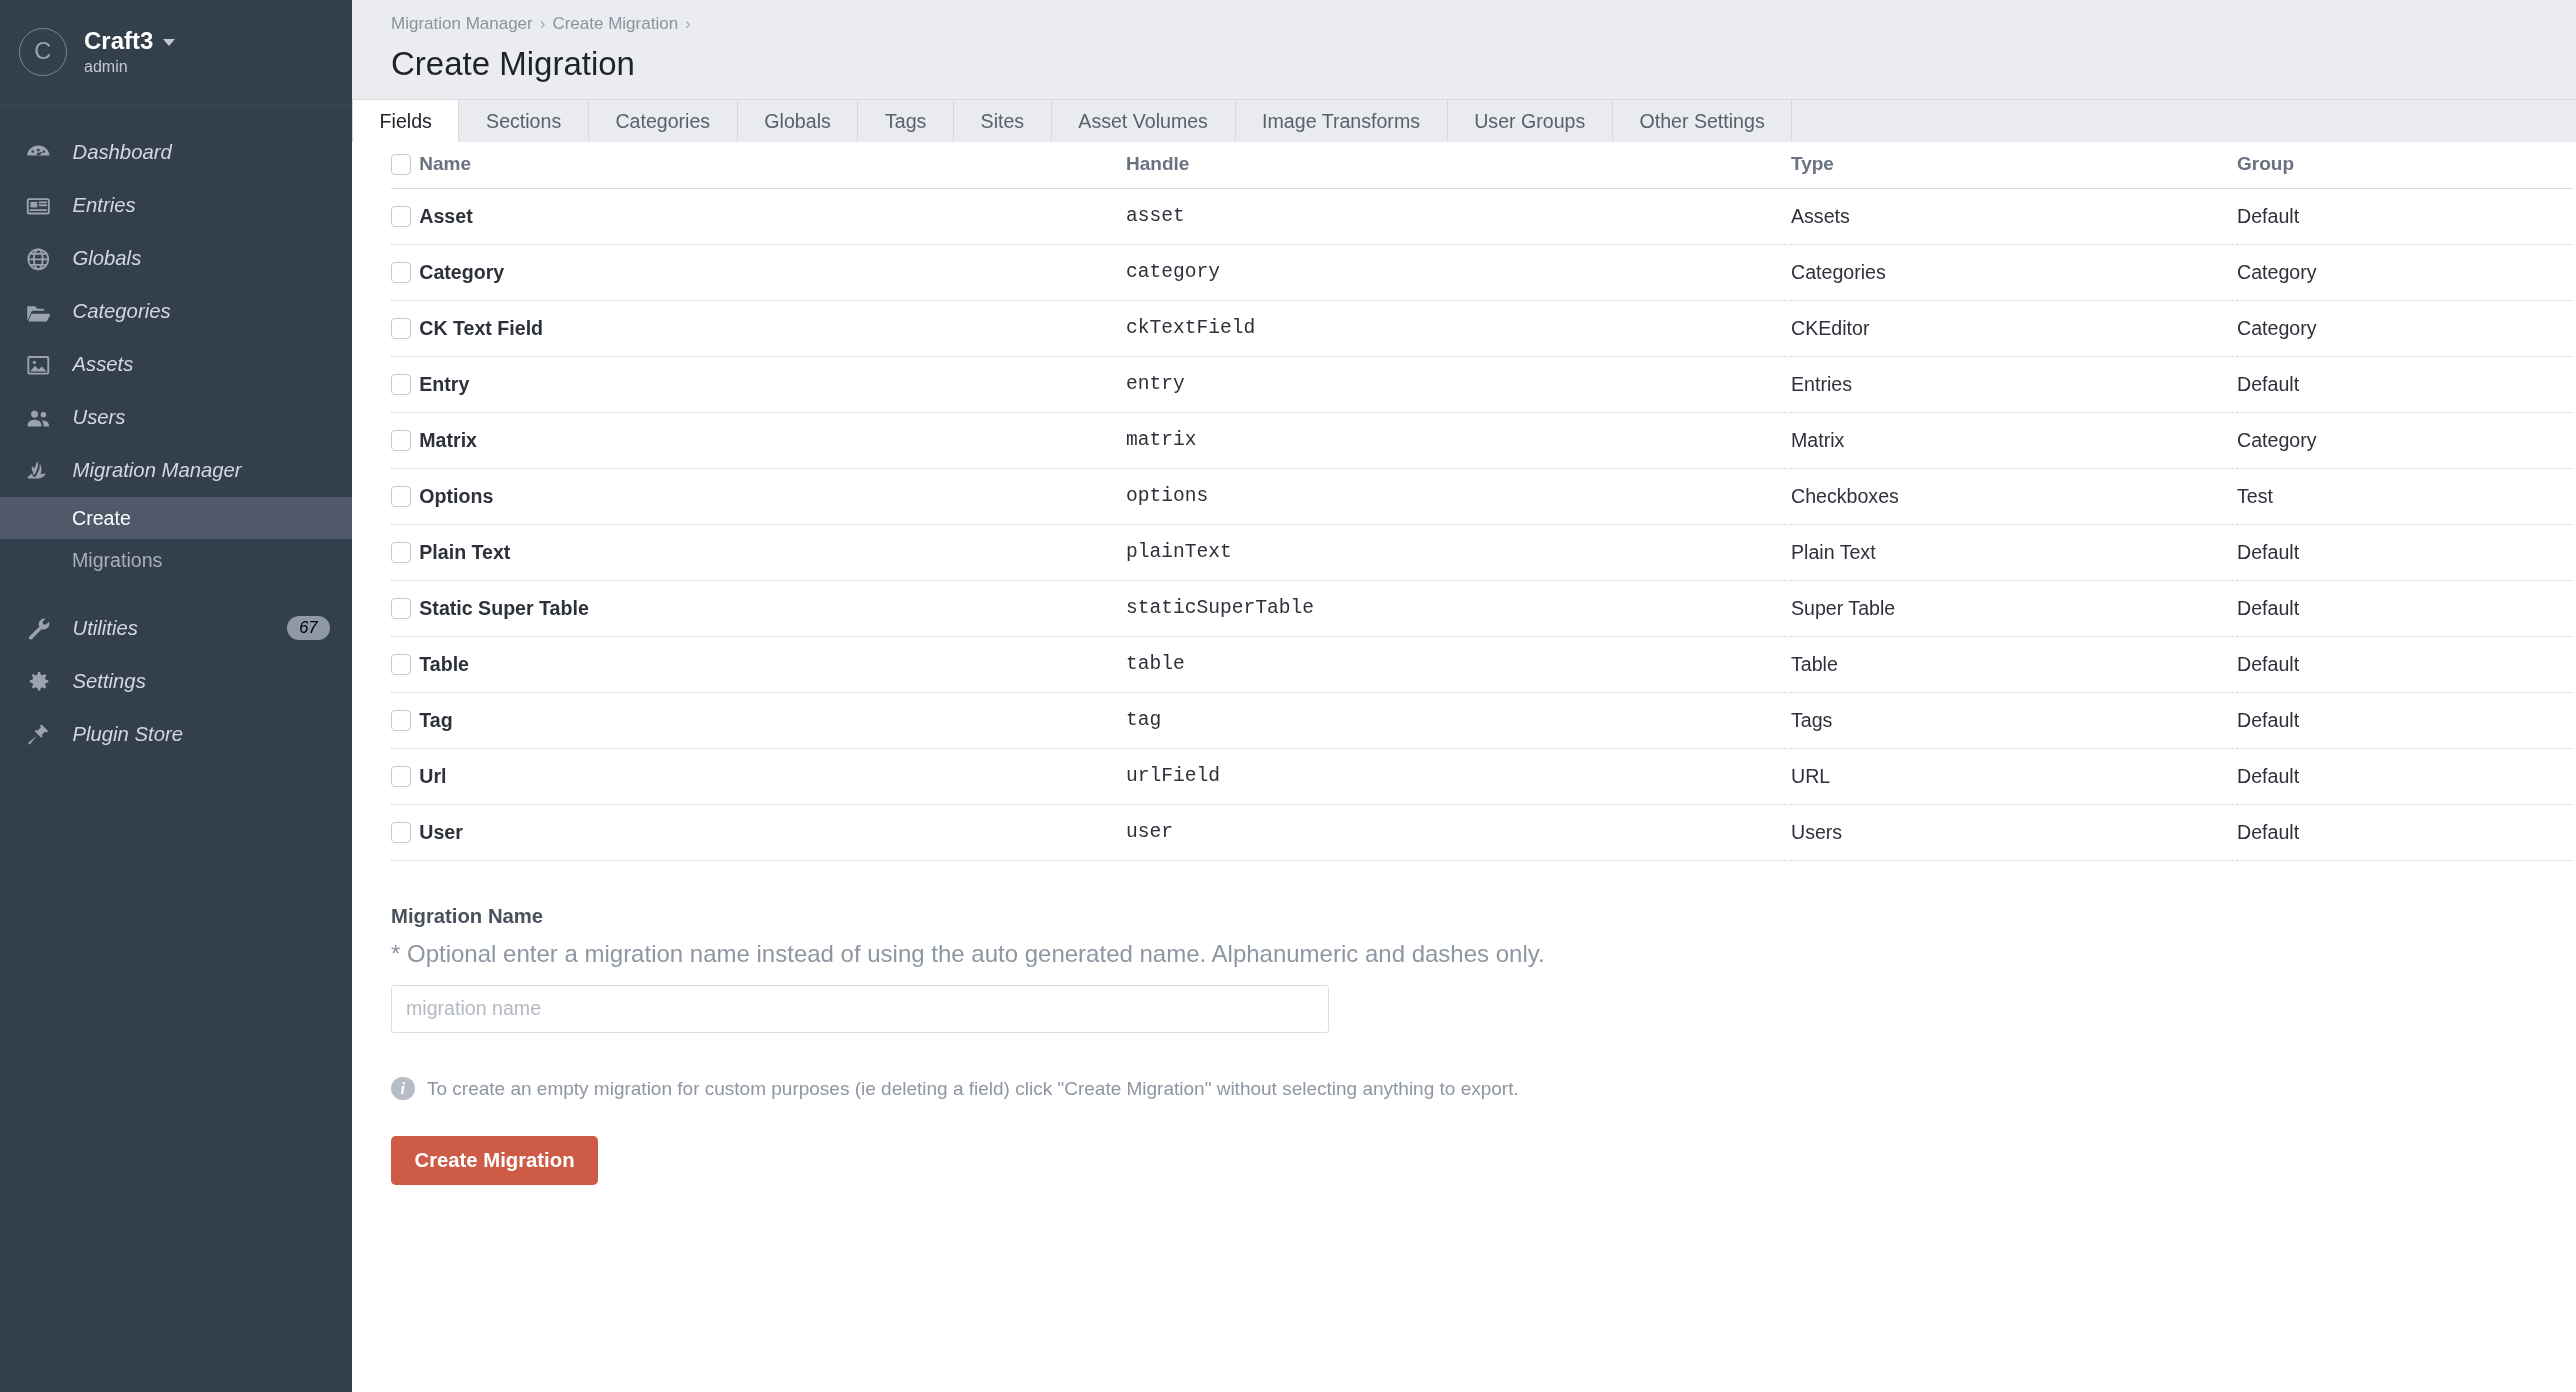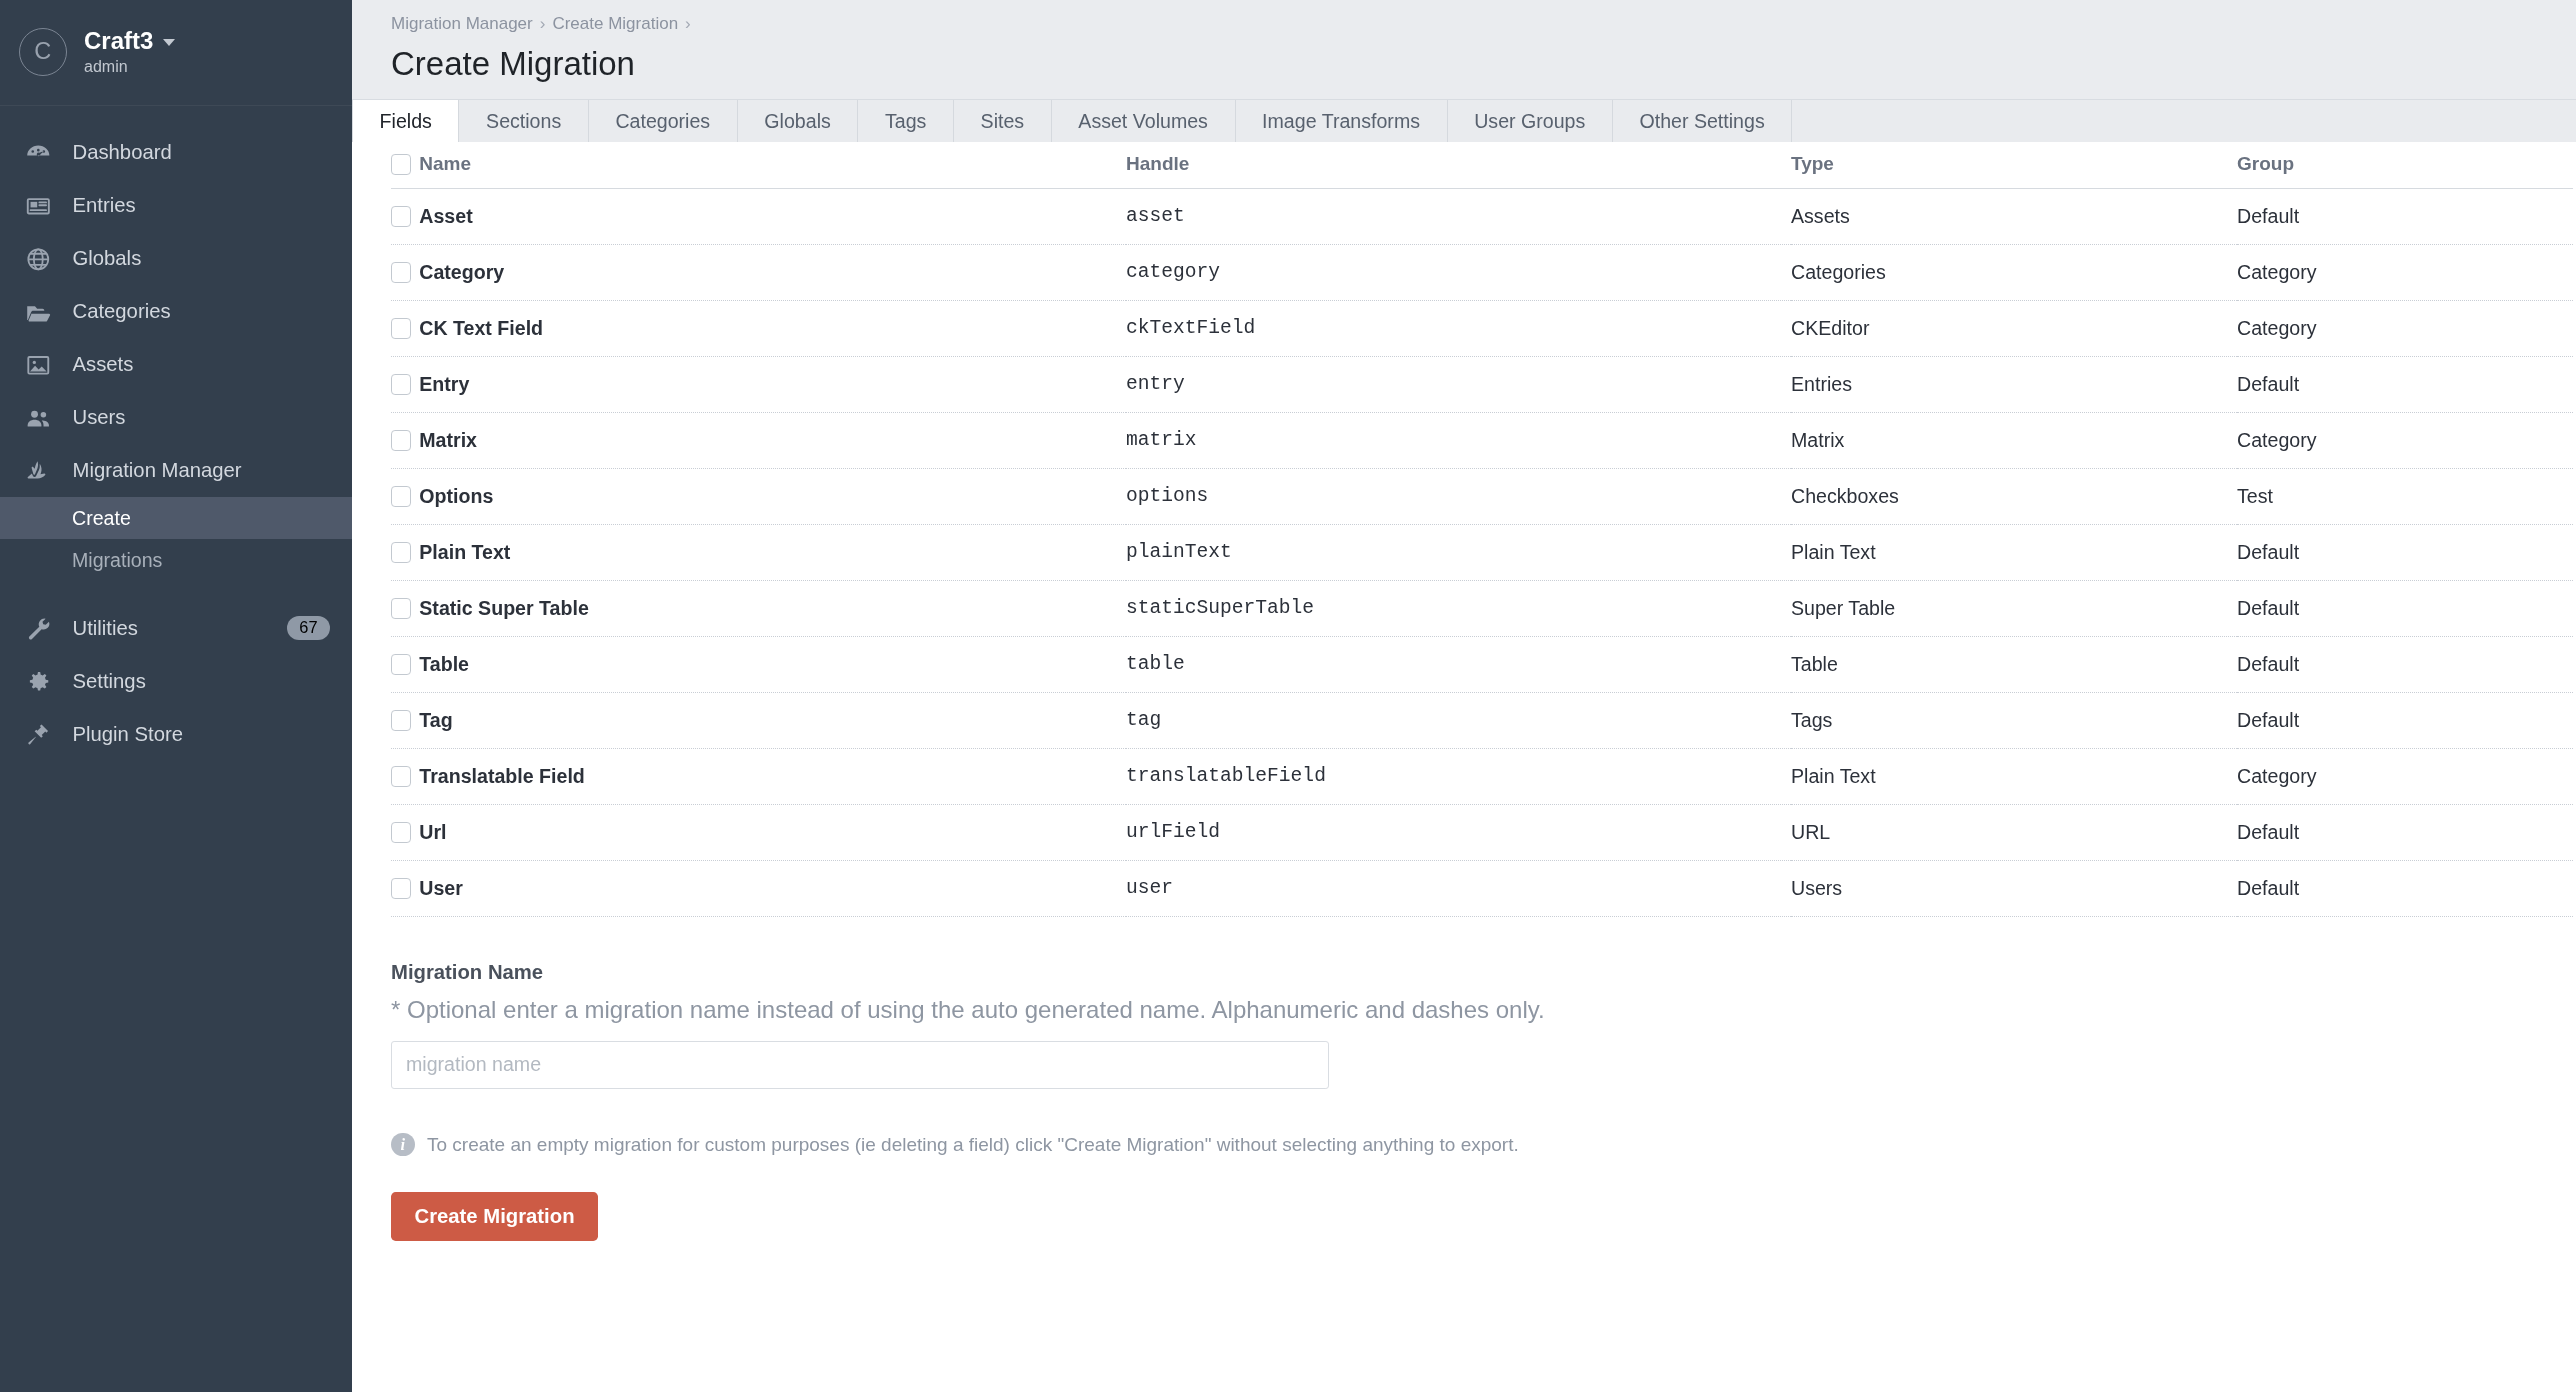--- a/index.html
+++ b/index.html
@@ -40,20 +40,21 @@
     border-top: 7px solid #c3c9d1; margin-top: 3.1px;
   }
   .sb-user { font-size: 16px; color: #c2c8d0; line-height: 1; }
 
   .sb-nav { padding-top: 20.3px; }
   .nav-item {
     display: flex; align-items: center;
     height: 53px; padding-left: 23.5px; gap: 19px;
     font-size: 20.3px; color: #d3d8df; cursor: pointer;
     position: relative;
+    font-style: italic;
   }
   .nav-item .ico {
     width: 30px; height: 30px; flex: 0 0 30px;
     display: flex; align-items: center; justify-content: center;
     color: #9aa3af;
   }
   .nav-item .ico svg { display: block; }
   .nav-label { flex: 1; white-space: nowrap; }
   .badge {
     background: #8f99a6; color: #000000;
@@ -463,31 +464,20 @@
                 </span>
               </td>
               <td class="cell-handle">tag</td>
               <td class="cell-type">Tags</td>
               <td class="cell-group">Default</td>
             </tr>
             <tr>
               <td class="cell-name">
                 <span class="cbwrap">
                   <span class="cbox"></span>
-                  <span>Translatable Field</span>
-                </span>
-              </td>
-              <td class="cell-handle">translatableField</td>
-              <td class="cell-type">Plain Text</td>
-              <td class="cell-group">Category</td>
-            </tr>
-            <tr>
-              <td class="cell-name">
-                <span class="cbwrap">
-                  <span class="cbox"></span>
                   <span>Url</span>
                 </span>
               </td>
               <td class="cell-handle">urlField</td>
               <td class="cell-type">URL</td>
               <td class="cell-group">Default</td>
             </tr>
             <tr>
               <td class="cell-name">
                 <span class="cbwrap">

